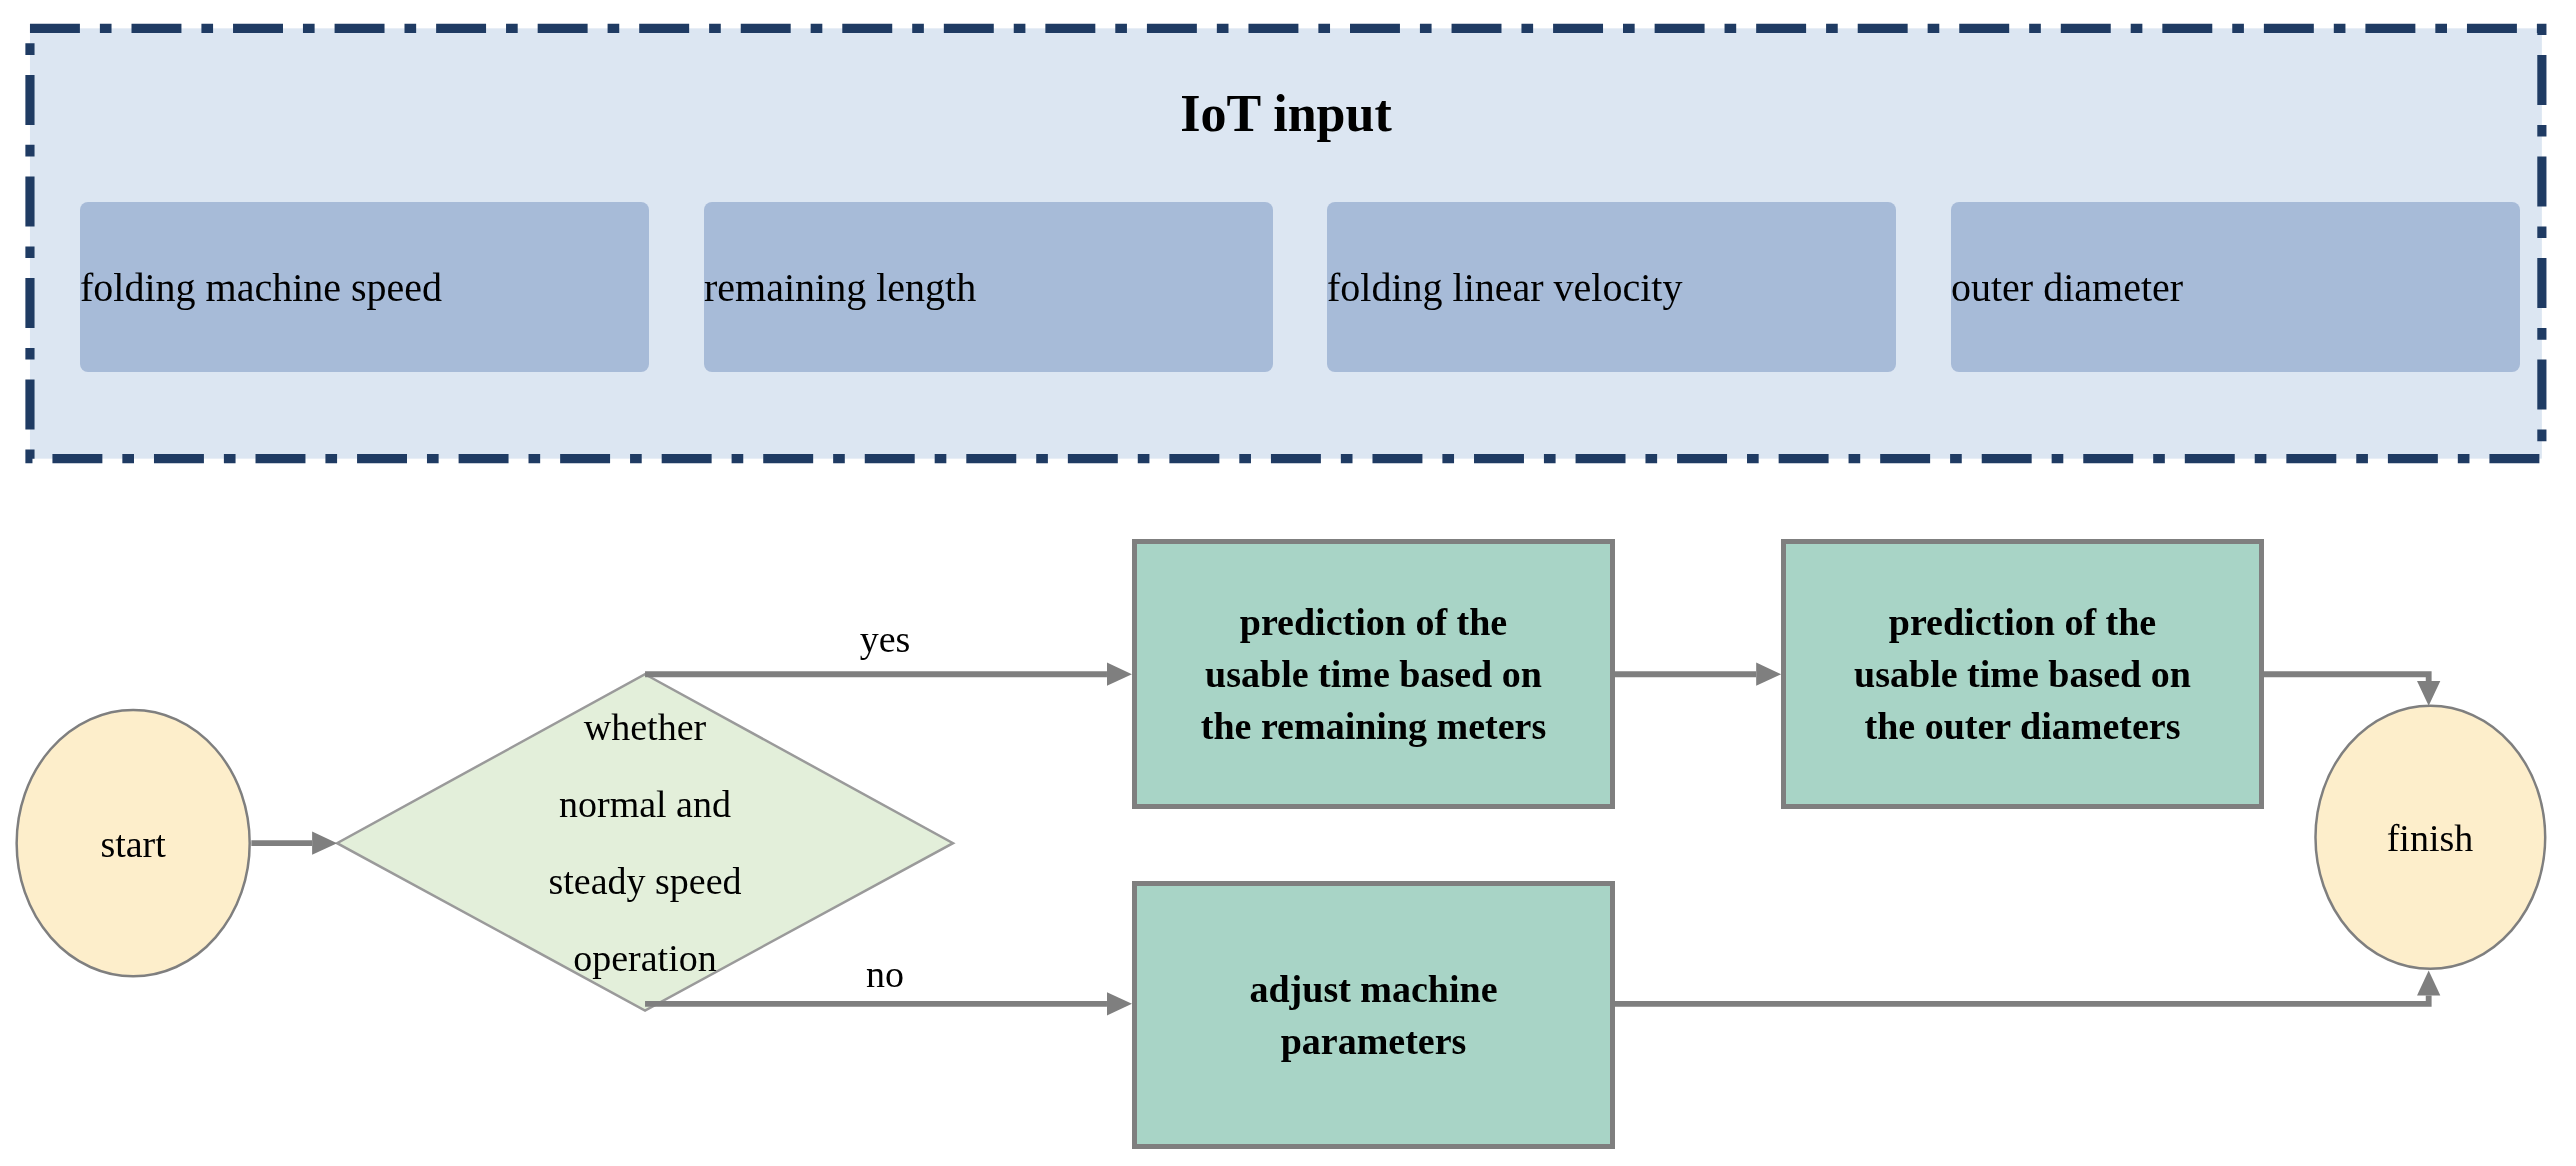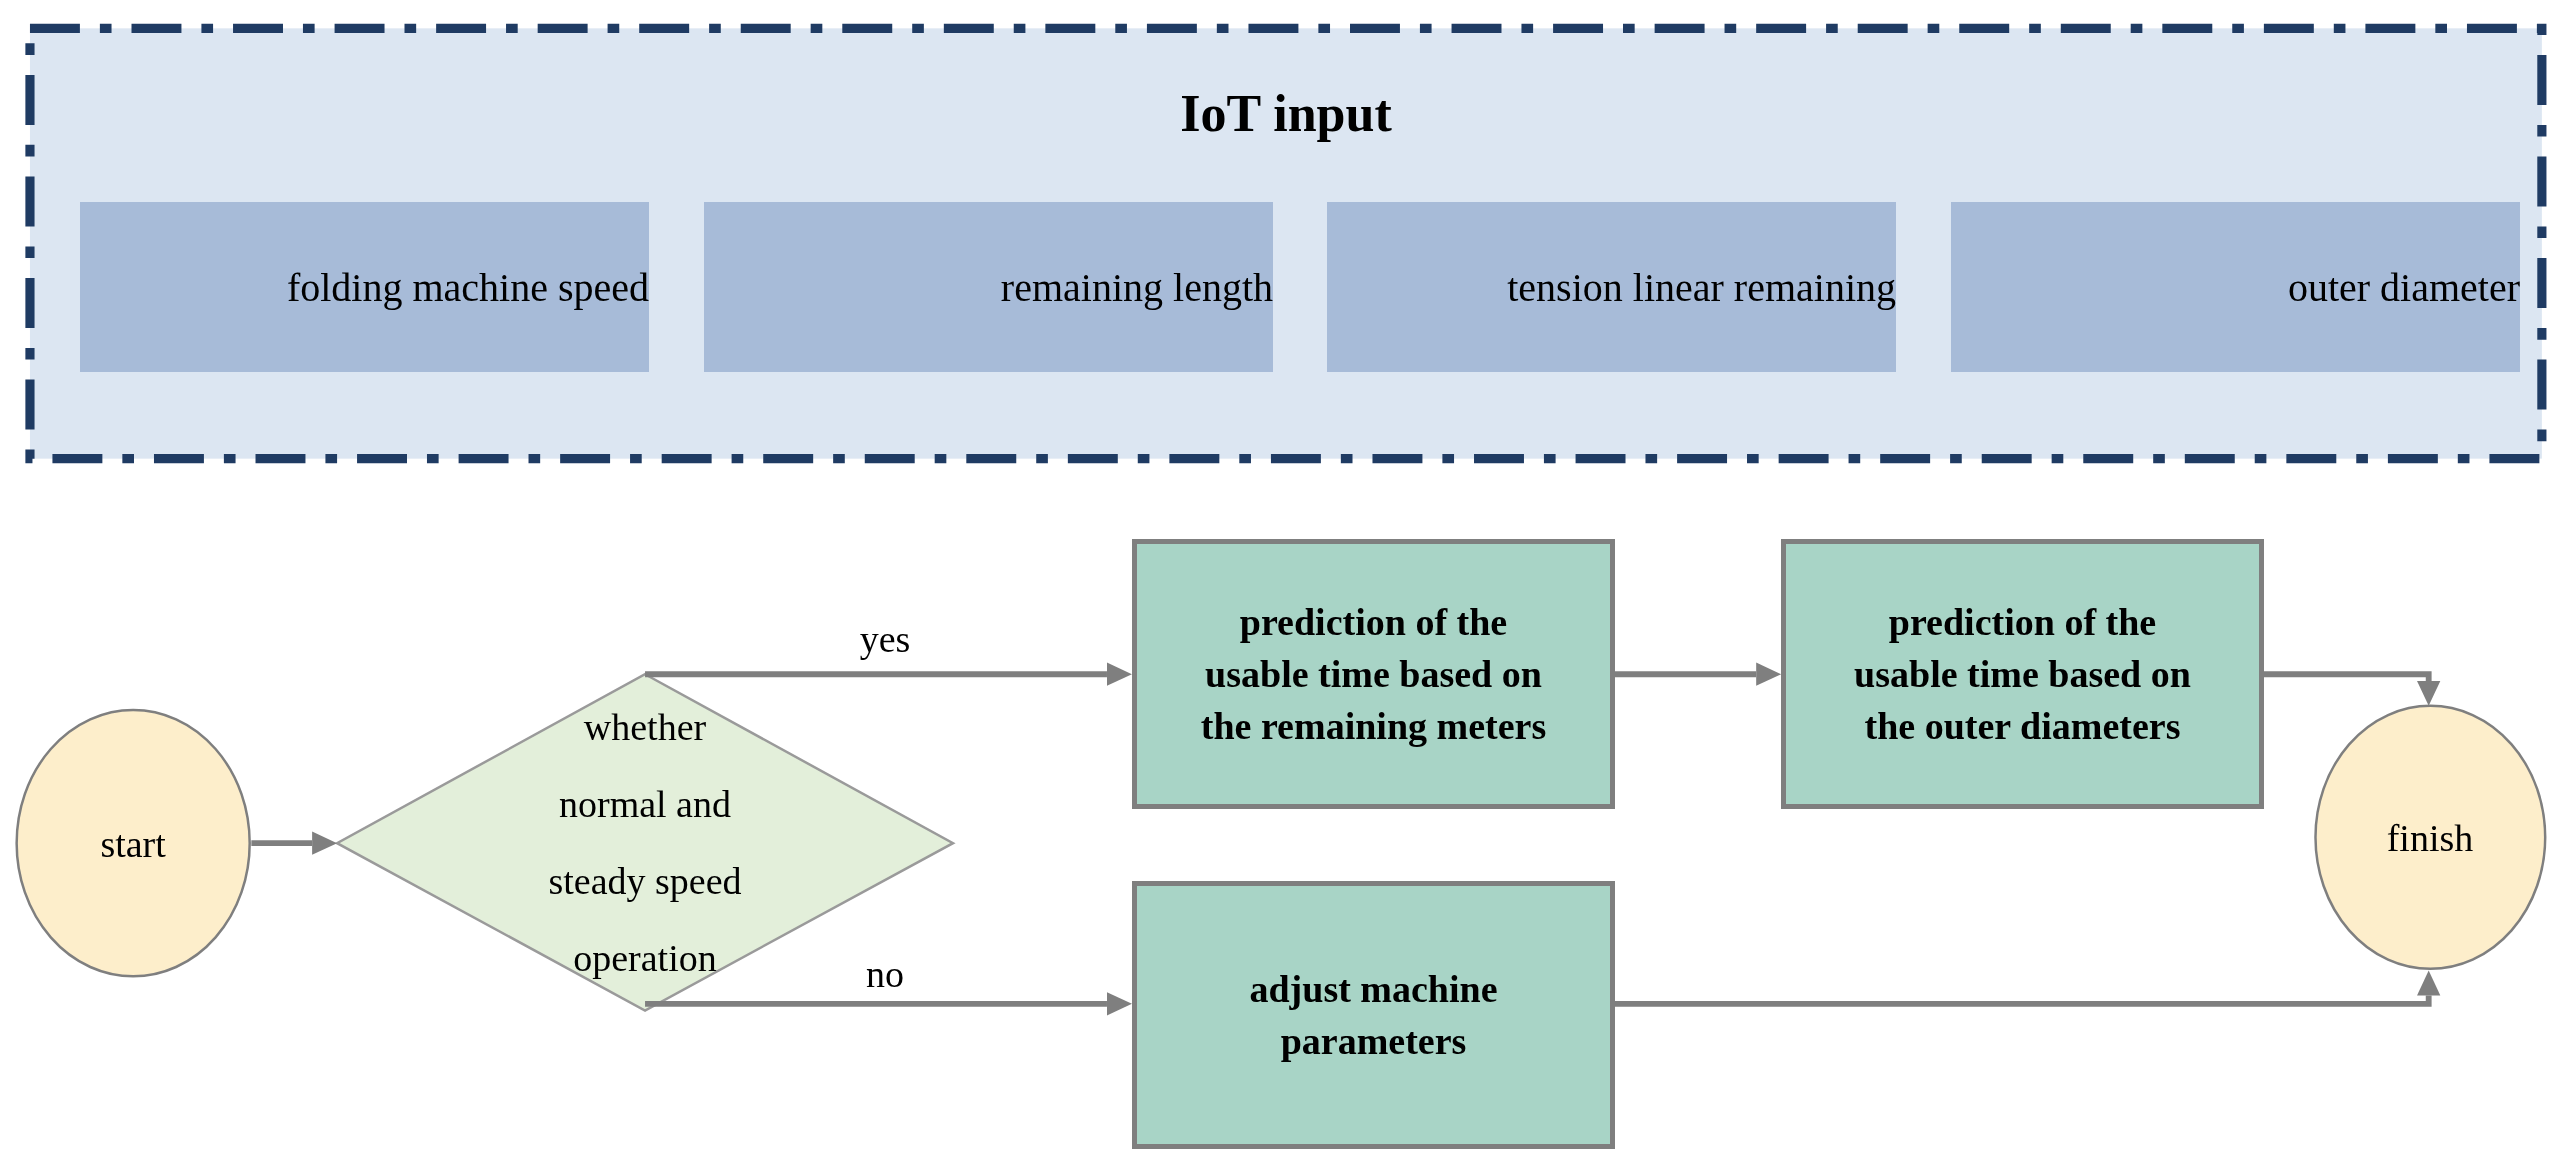--- a/index.html
+++ b/index.html
@@ -17,22 +17,22 @@
   .label {
     position: absolute; z-index: 1;
     display: flex; align-items: center; justify-content: center;
     text-align: center; color: #000;
   }
   .panel-title { font-size: 52px; font-weight: bold; }
 
   .input-box {
     position: absolute; z-index: 1;
     background: #a7bbd8;
-    display: flex; align-items: center; justify-content: flex-end;
-    text-align: center; font-size: 40px;
+    display: flex; align-items: center; justify-content: flex-start;
+    text-align: center; font-size: 40px; border-radius: 8px;
   }
   .process-box {
     position: absolute; z-index: 1;
     background: #a8d4c6;
     border: 5px solid #7f7f7f;
     display: flex; flex-direction: column;
     align-items: center; justify-content: center;
     text-align: center; font-size: 38px; line-height: 52px; font-weight: bold;
   }
   .decision-text {
@@ -80,21 +80,21 @@
 
   <div class="label panel-title" style="left:25px; top:80px; width:2522px; height:67px;">IoT input</div>
 
   <div class="input-box" style="left:80px; top:202px; width:569px; height:170px;">
     <span>folding machine speed</span>
   </div>
   <div class="input-box" style="left:704px; top:202px; width:569px; height:170px;">
     <span>remaining length</span>
   </div>
   <div class="input-box" style="left:1327px; top:202px; width:569px; height:170px;">
-    <span>tension linear remaining</span>
+    <span>folding linear velocity</span>
   </div>
   <div class="input-box" style="left:1951px; top:202px; width:569px; height:170px;">
     <span>outer diameter</span>
   </div>
 
   <div class="label terminal-label" style="left:16.6px; top:810px; width:233px; height:67px;">start</div>
   <div class="label terminal-label" style="left:2315px; top:804px; width:230px; height:67px;">finish</div>
 
   <div class="decision-text" style="left:462px; top:736px; width:366px; height:213px;">
     <div>whether</div>

